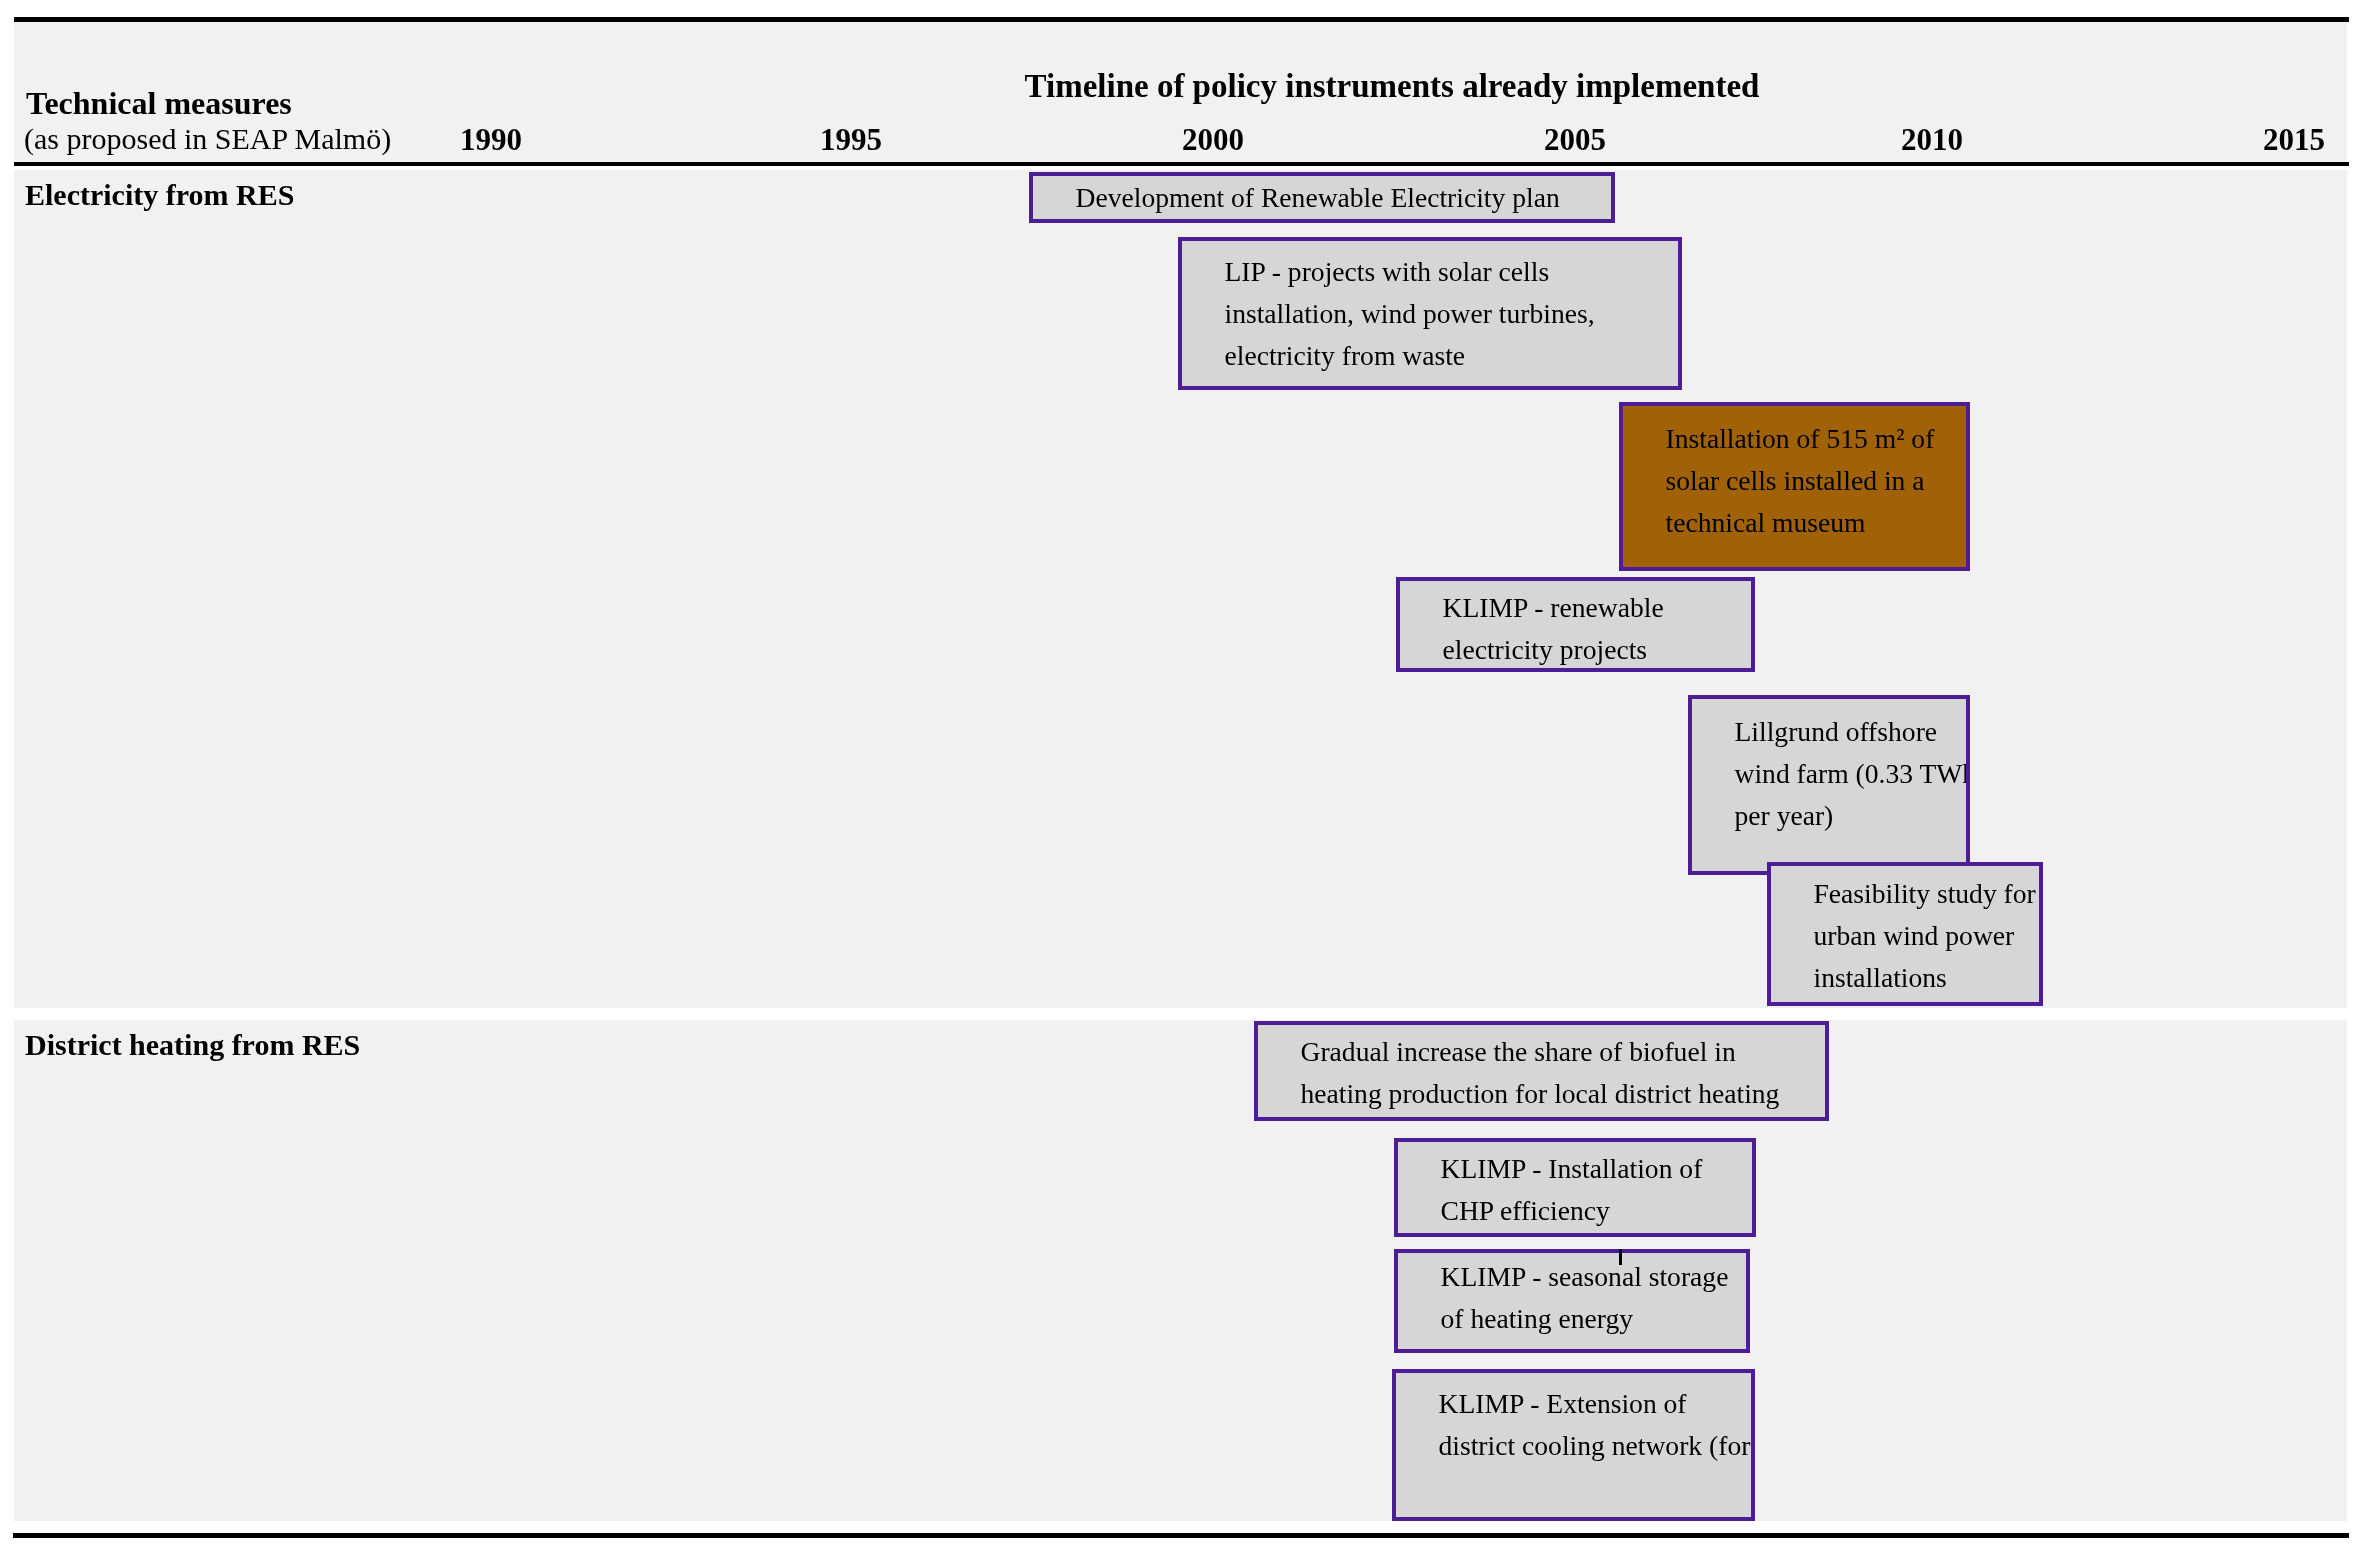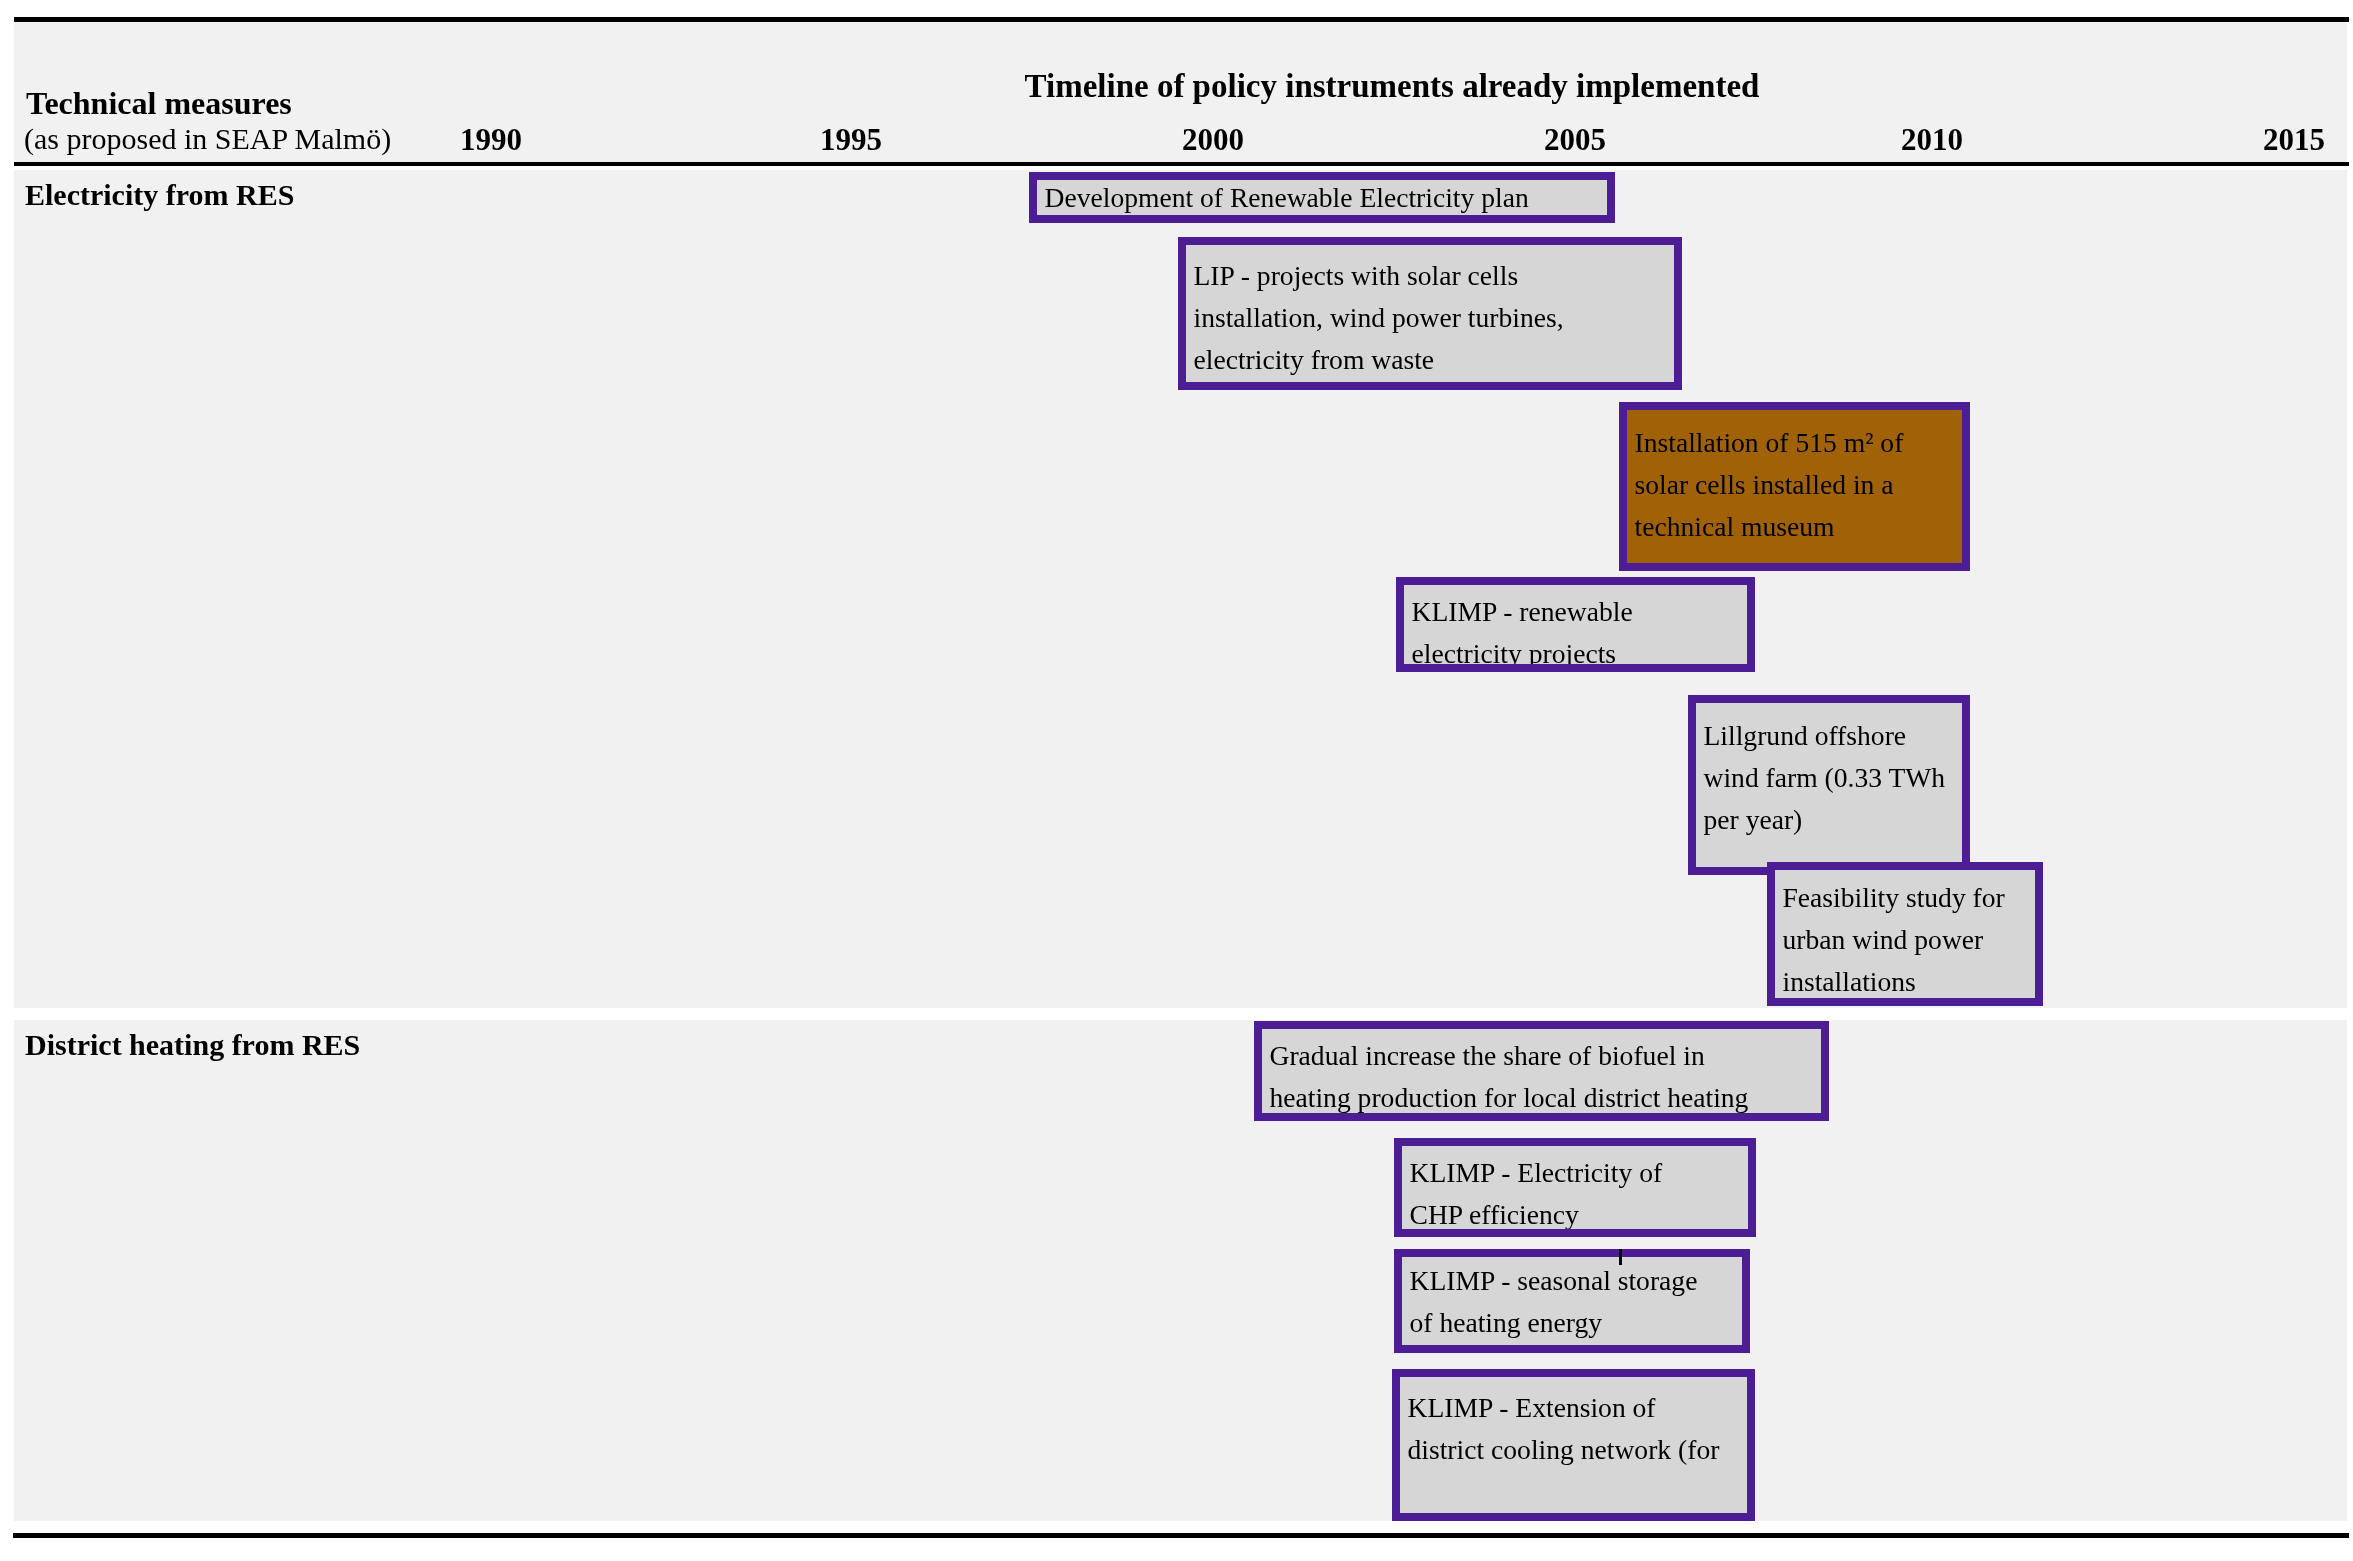--- a/index.html
+++ b/index.html
@@ -40,23 +40,24 @@
     font-size:31px; font-weight:bold; white-space:nowrap;
   }
   .section-label {
     position:absolute; left:25px;
     font-size:30px; font-weight:bold; white-space:nowrap;
   }
   .tbox {
     position:absolute;
     box-sizing:border-box;
     background:#d6d6d6;
-    border:8px solid #4c1d95;
+    border:4px solid #4c1d95;
     overflow:hidden;
     font-size:27.6px;
+    padding-left:35px;
   }
   .tbox .line { line-height:42px; padding-left:7.5px; white-space:nowrap; }
   .tbox.vcenter { display:flex; align-items:center; }
   .tbox.vcenter .line { line-height:normal; }
   .notch { position:absolute; background:#000; left:1619px; top:1249px; width:3.4px; height:16px; }
 </style>
 </head>
 <body>
 
 <div class="page">
@@ -110,21 +111,21 @@
         <div class="line">Feasibility study for</div>
         <div class="line">urban wind power</div>
         <div class="line">installations</div>
       </div>
       <div class="section-label" style="top: 1028px;">District heating from RES</div>
       <div class="tbox" style="left: 1254px; top: 1021px; width: 575px; height: 100px; padding-top: 5.7px; background: rgb(214, 214, 214);">
         <div class="line">Gradual increase the share of biofuel in</div>
         <div class="line">heating production for local district heating</div>
       </div>
       <div class="tbox" style="left: 1394px; top: 1138px; width: 362px; height: 99px; padding-top: 5.7px; background: rgb(214, 214, 214);">
-        <div class="line">KLIMP - Electricity of</div>
+        <div class="line">KLIMP - Installation of</div>
         <div class="line">CHP efficiency</div>
       </div>
       <div class="tbox" style="left: 1394px; top: 1249px; width: 356px; height: 104px; padding-top: 3.4px; background: rgb(214, 214, 214);">
         <div class="line">KLIMP - seasonal storage</div>
         <div class="line">of heating energy</div>
         <div class="line">underground</div>
       </div>
       <div class="tbox" style="left: 1392px; top: 1369px; width: 363px; height: 152px; padding-top: 10.3px; background: rgb(214, 214, 214);">
         <div class="line">KLIMP - Extension of</div>
         <div class="line">district cooling network (for</div>

